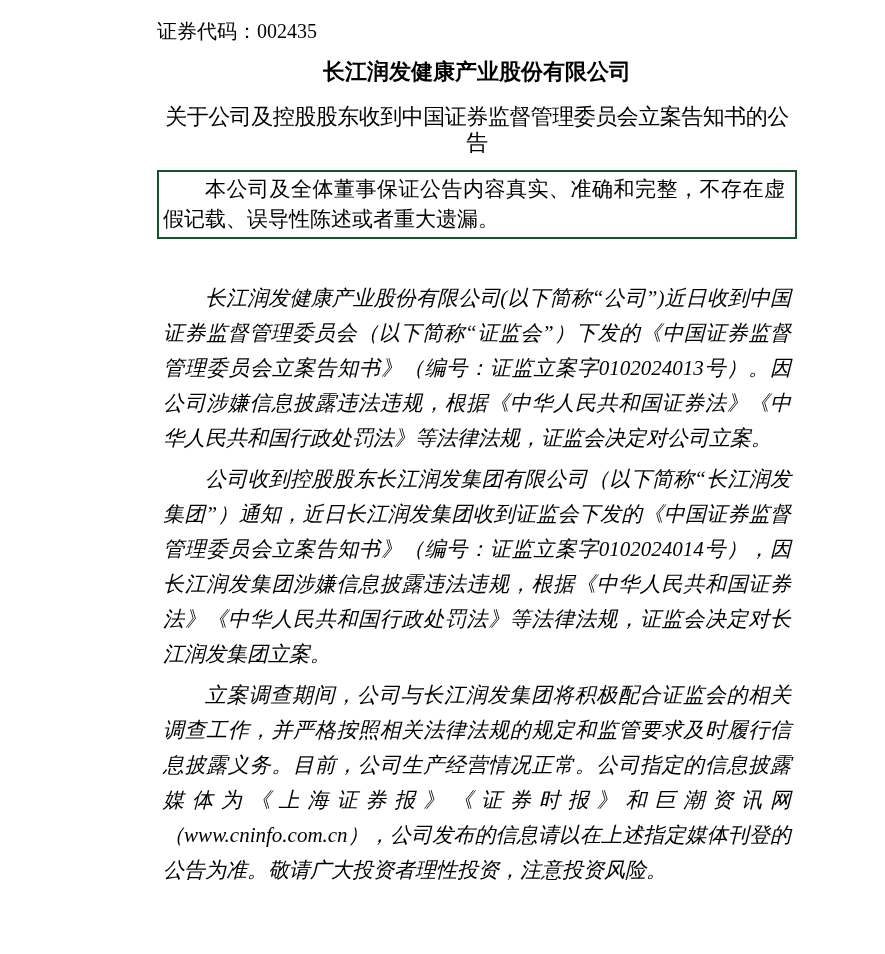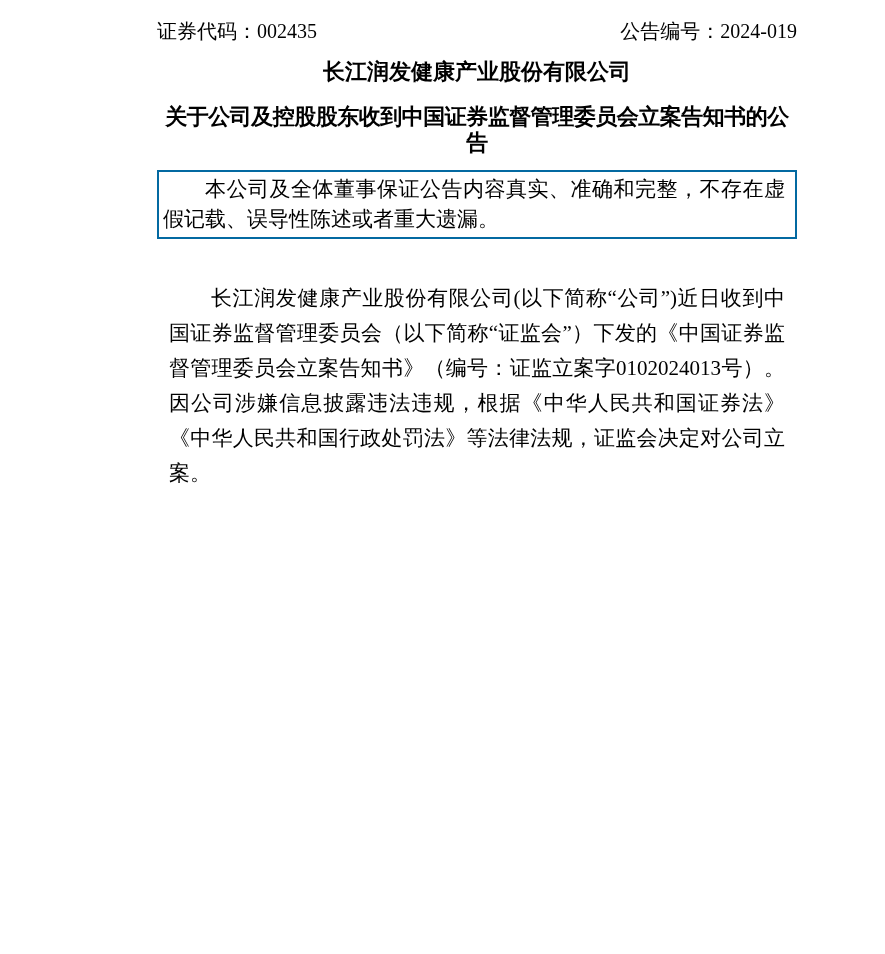--- a/index.html
+++ b/index.html
@@ -36,68 +36,70 @@
     text-align: center;
     font-family: "Liberation Sans", "DejaVu Sans", sans-serif;
     font-weight: bold;
     font-size: 22px;
     line-height: 26px;
   }
   .title-subject {
     margin-top: 19px;
     text-align: center;
     font-family: "Liberation Sans", "DejaVu Sans", sans-serif;
-    font-weight: bold;
+    font-weight: normal;
     font-size: 22px;
     line-height: 26px;
     letter-spacing: -0.5px;
   }
   .declaration-box {
     margin-top: 14px;
-    border: 2px solid #0369a1;
+    border: 2px solid #14532d;
     box-sizing: border-box;
     width: 640px;
     padding: 2px 10px 3px 4px;
   }
   .declaration-text {
     font-size: 21px;
     line-height: 30px;
     text-align: justify;
     text-justify: inter-ideograph;
     text-indent: 2em;
   }
   .doc-body {
     margin-top: 42px;
     font-size: 21px;
     line-height: 35px;
   }
   .doc-body p {
-    margin: 12px;
+    margin: 6px;
     text-align: justify;
     text-justify: inter-ideograph;
     text-indent: 2em;
+    font-style: italic;
   }
 </style>
 </head>
 <body>
 
 <div class="page">
   <div class="content">
 
     <div class="doc-header">
       <span>证券代码：002435</span>
-      <span>公告编号：2024-019</span>
     </div>
 
     <div class="title-company">长江润发健康产业股份有限公司</div>
 
     <div class="title-subject">关于公司及控股股东收到中国证券监督管理委员会立案告知书的公告</div>
 
     <div class="declaration-box">
       <div class="declaration-text">本公司及全体董事保证公告内容真实、准确和完整，不存在虚假记载、误导性陈述或者重大遗漏。</div>
     </div>
 
     <div class="doc-body">
       <p>长江润发健康产业股份有限公司(以下简称“公司”)近日收到中国证券监督管理委员会（以下简称“证监会”）下发的《中国证券监督管理委员会立案告知书》（编号：证监立案字0102024013号）。因公司涉嫌信息披露违法违规，根据《中华人民共和国证券法》《中华人民共和国行政处罚法》等法律法规，证监会决定对公司立案。</p>
+      <p>公司收到控股股东长江润发集团有限公司（以下简称“长江润发集团”）通知，近日长江润发集团收到证监会下发的《中国证券监督管理委员会立案告知书》（编号：证监立案字0102024014号），因长江润发集团涉嫌信息披露违法违规，根据《中华人民共和国证券法》《中华人民共和国行政处罚法》等法律法规，证监会决定对长江润发集团立案。</p>
+      <p>立案调查期间，公司与长江润发集团将积极配合证监会的相关调查工作，并严格按照相关法律法规的规定和监管要求及时履行信息披露义务。目前，公司生产经营情况正常。公司指定的信息披露媒体为《上海证券报》《证券时报》和巨潮资讯网（www.cninfo.com.cn），公司发布的信息请以在上述指定媒体刊登的公告为准。敬请广大投资者理性投资，注意投资风险。</p>
     </div>
 
   </div>
 </div>
 
 </body></html>

